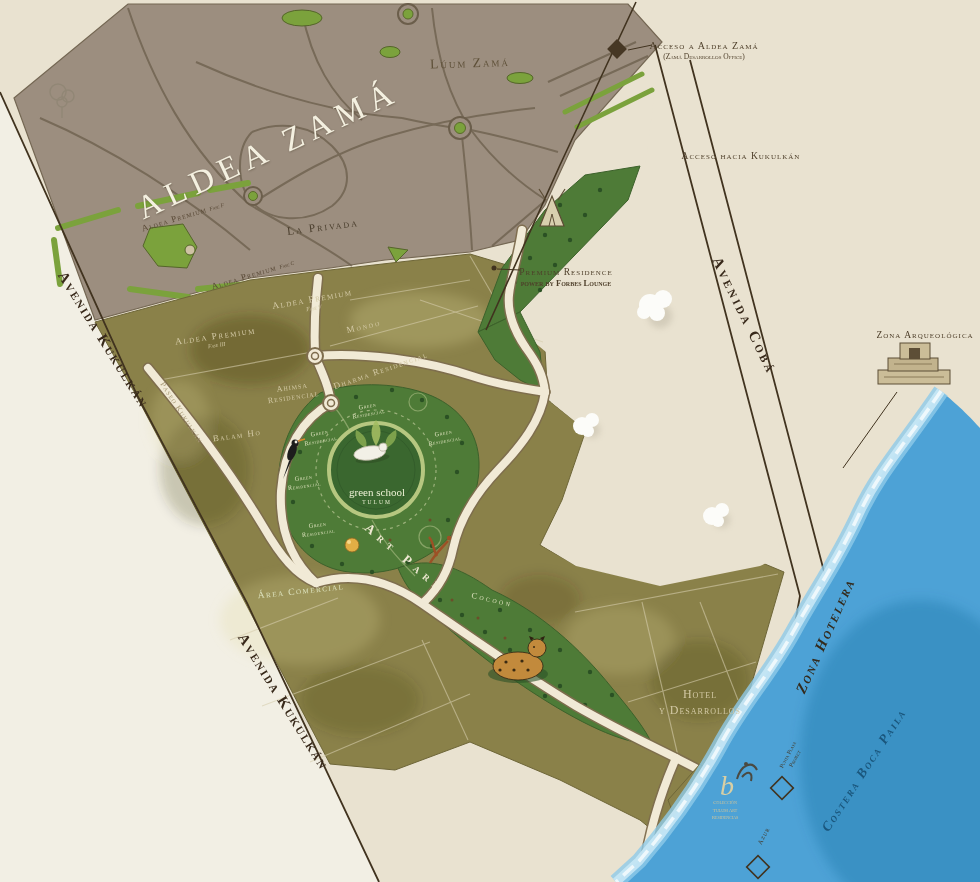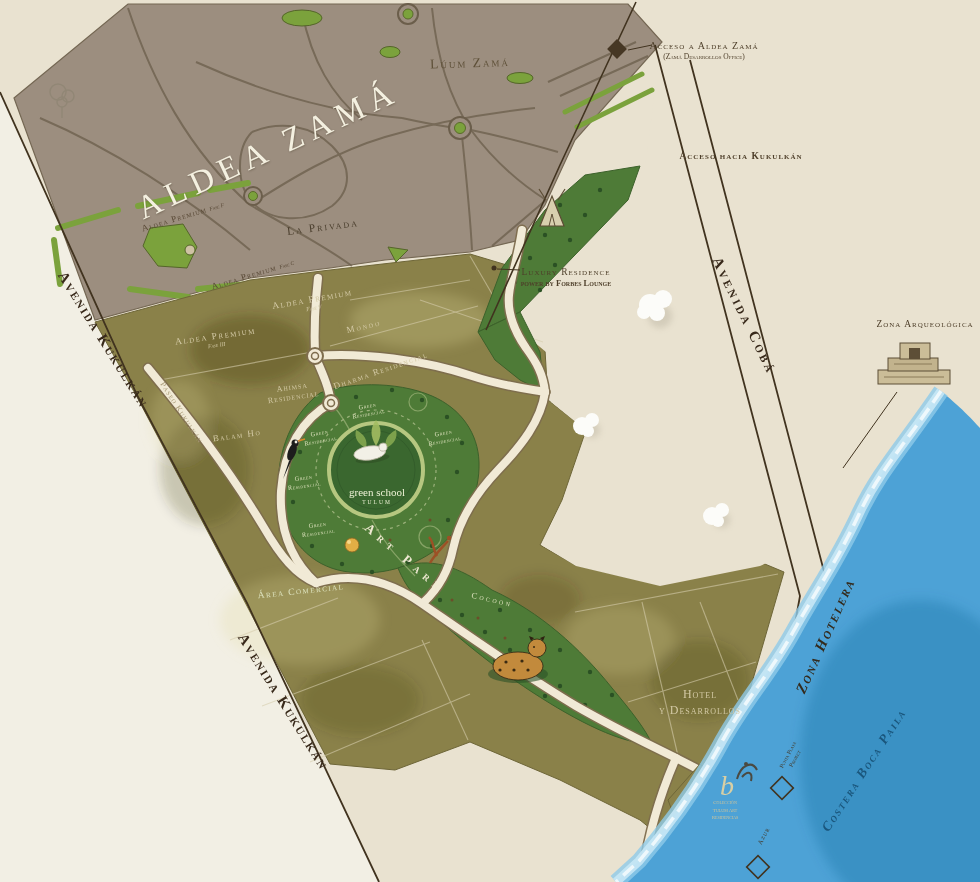--- a/index.html
+++ b/index.html
@@ -336,25 +336,25 @@
 
 <div class="lbl big-title" style="left:268px;top:150px;--r:-25deg;font-size:33px;text-transform:uppercase;">Aldea Zamá</div>
 
 <div class="lbl" style="left:470px;top:63px;--r:-2deg;font-size:13.5px;letter-spacing:2px;color:#5e5038;">Lúum Zamá</div>
 
 <div class="lbl" style="left:704px;top:50px;font-size:10px;color:#4e3f2a;">
   <span style="letter-spacing:1px;">Acceso a Aldea Zamá</span>
   <span style="font-size:7.5px;text-align:center;">(Zamá Desarrollos Office)</span>
 </div>
 
-<div class="lbl" style="left:741px;top:156px;font-size:9.5px;letter-spacing:1px;color:#4e3f2a;font-weight:bold;">Acceso hacia Kukulkán</div>
+<div class="lbl" style="left:741px;top:156px;font-size:9.5px;letter-spacing:1px;color:#4e3f2a;">Acceso hacia Kukulkán</div>
 
 <div class="lbl" style="left:744px;top:316px;--r:64deg;font-size:15px;letter-spacing:3px;font-weight:700;color:#38291a;">Avenida Cobá</div>
 
-<div class="lbl" style="left:925px;top:324px;font-size:9.5px;letter-spacing:1px;color:#4e3f2a;">Zona Arqueológica</div>
+<div class="lbl" style="left:925px;top:335px;font-size:9.5px;letter-spacing:1px;color:#4e3f2a;">Zona Arqueológica</div>
 
 <div class="lbl" style="left:103px;top:340px;--r:58deg;font-size:15px;letter-spacing:2px;font-weight:700;color:#38291a;">Avenida Kukulkán</div>
 
 <div class="lbl" style="left:283px;top:702px;--r:58deg;font-size:15px;letter-spacing:2px;font-weight:700;color:#38291a;">Avenida Kukulkán</div>
 
 <div class="lbl" style="left:181px;top:413px;--r:57deg;font-size:8px;letter-spacing:1px;color:#a89a76;">Paseo Kukulkán</div>
 
 <div class="lbl" style="left:323px;top:227px;--r:-7deg;font-size:11.5px;letter-spacing:2px;color:#4a3e2d;">La Privada</div>
 
 <div class="lbl inline" style="left:183px;top:217px;--r:-17deg;font-size:9px;letter-spacing:1px;color:#574734;">
@@ -412,21 +412,21 @@
   <span style="font-size:5.5px;letter-spacing:2px;">TULUM</span>
 </div>
 
 <div class="lbl" style="left:405px;top:559px;--r:40deg;font-size:13px;letter-spacing:6px;font-weight:600;color:#efe9d2;">Art Park</div>
 
 <div class="lbl" style="left:492px;top:600px;--r:13deg;font-size:8.5px;letter-spacing:2.5px;color:#dde2bd;">Cocoon</div>
 
 <div class="lbl" style="left:301px;top:591px;--r:-6deg;font-size:9.5px;letter-spacing:1.5px;color:#dde2bd;">Área Comercial</div>
 
 <div class="lbl" style="left:566px;top:278px;color:#4e3f2a;">
-  <span style="font-size:9.5px;letter-spacing:1px;">Luxury Residence</span>
+  <span style="font-size:9.5px;letter-spacing:1px;">Premium Residence</span>
   <span style="font-size:8.5px;font-weight:bold;">power by Forbes Lounge</span>
 </div>
 
 <div class="lbl" style="left:700px;top:703px;font-size:12px;letter-spacing:1px;color:#d3c9a5;">
   <span>Hotel</span>
   <span>y Desarrollos</span>
 </div>
 
 <div class="lbl ital" style="left:826px;top:636px;--r:-66deg;font-size:15px;letter-spacing:2px;font-weight:700;color:#332a1c;">Zona Hotelera</div>
 

